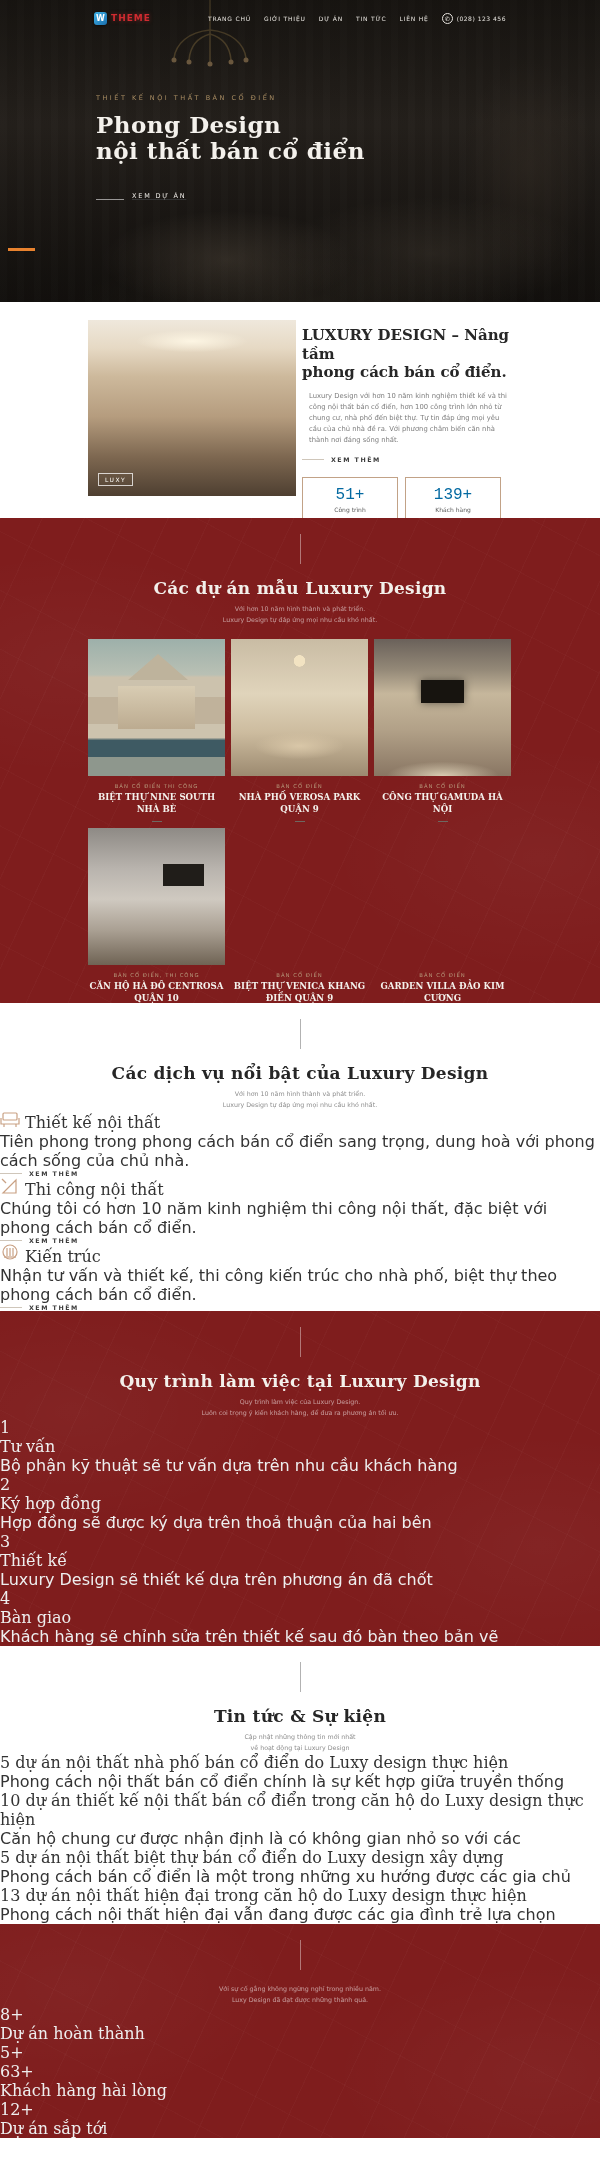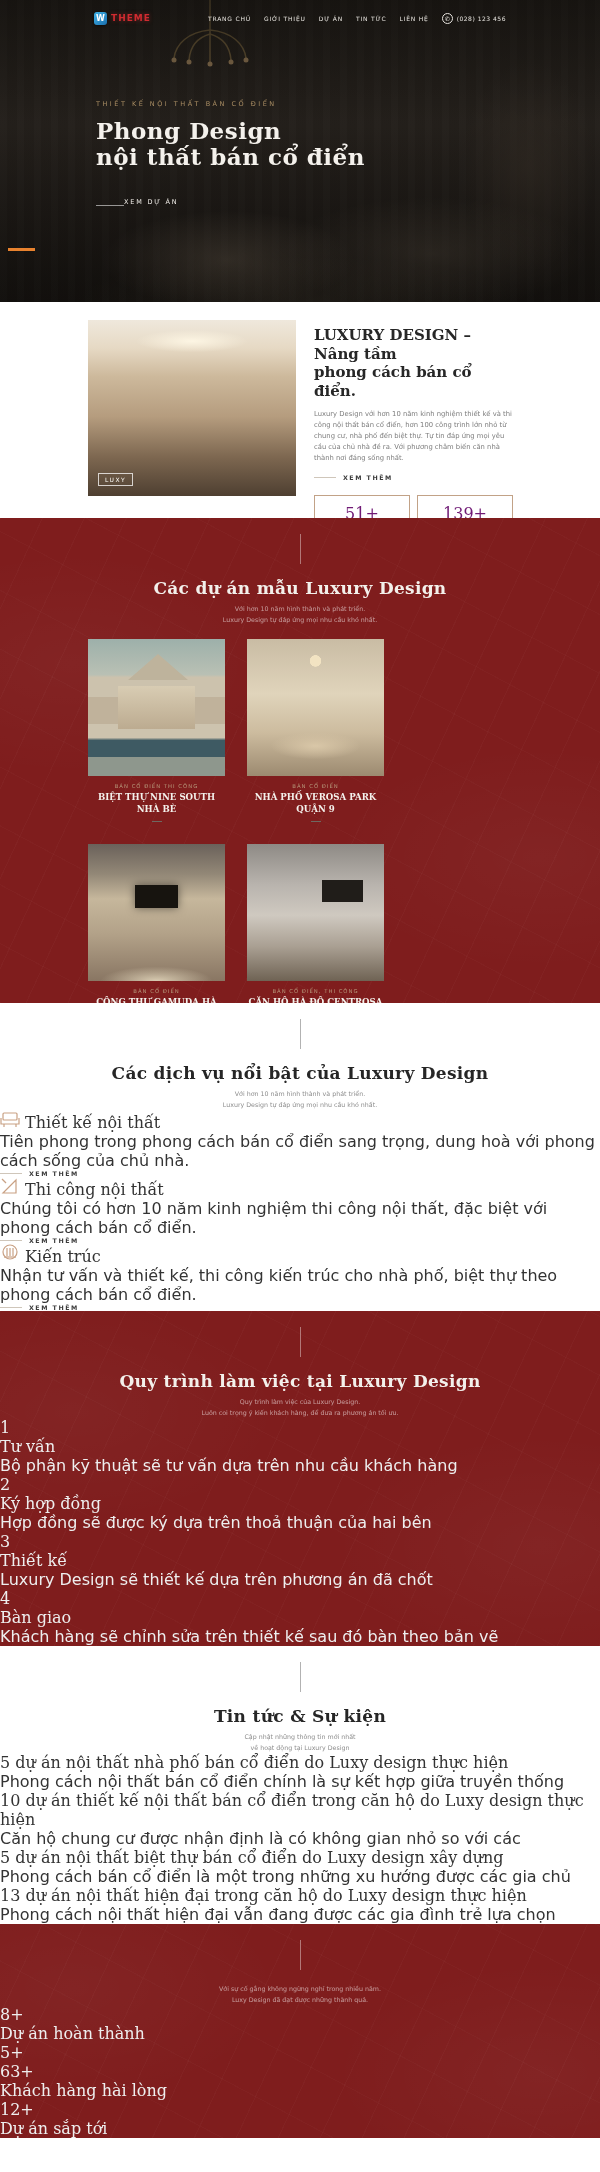--- a/index.html
+++ b/index.html
@@ -25,45 +25,45 @@
   .brand{display:flex;align-items:center;gap:4px;}
   .brand-tile{width:13px;height:13px;border-radius:3px;background:linear-gradient(135deg,#3fb3e8,#1b6fae);color:#fff;font-size:8px;font-weight:bold;display:flex;align-items:center;justify-content:center;box-shadow:0 1px 3px rgba(0,0,0,.5);}
   .brand-name{font-size:9px;font-weight:bold;letter-spacing:1px;color:#cf2b30;text-shadow:0 0 4px rgba(207,43,48,.5);}
   .nav{display:flex;align-items:center;gap:13px;}
   .nav-item{font-size:6px;letter-spacing:.8px;color:#e9e6e1;cursor:pointer;}
   .phone{display:flex;align-items:center;gap:4px;color:#e9e6e1;}
   .phone-ic{width:11px;height:11px;border:1px solid #e9e6e1;border-radius:50%;font-size:6px;display:flex;align-items:center;justify-content:center;}
   .phone-num{font-size:6px;letter-spacing:.5px;}
 
   
-  .hero-content{position:absolute;left:96px;top:100px;z-index:4;}
+  .hero-content{position:absolute;left:96px;top:94px;z-index:4;}
   .hero-tag{font-size:6.5px;letter-spacing:2.5px;color:#a98d63;margin-bottom:10px;}
   .hero-title{font-size:23px;line-height:26px;color:#f4f1ec;font-weight:600;letter-spacing:.5px;}
-  .hero-cta{display:flex;align-items:flex-end;margin-top:28px;cursor:pointer;}
+  .hero-cta{display:flex;align-items:flex-end;gap:8px;margin-top:28px;cursor:pointer;text-decoration:underline;}
   .cta-line{width:28px;height:1px;background:rgba(255,255,255,.55);}
   .cta-text{font-size:6.5px;letter-spacing:1.8px;color:#f0ede8;}
   .slider-dash{position:absolute;left:8px;top:248px;width:27px;height:3px;background:#e8822e;z-index:4;}
 
   
   .about{height:216px;background:#fff;padding-top:18px;}
-  .about-grid{display:flex;gap:18px;}
+  .about-grid{display:flex;gap:6px;}
   .about-img{width:208px;height:176px;position:relative;flex:none;overflow:hidden;
     background:
       radial-gradient(ellipse 80px 16px at 50% 12%, rgba(255,248,230,.9), transparent 70%),
       linear-gradient(180deg,#efe8dc 0%,#e6d9c4 16%,#cdb99c 32%,#b59c7e 55%,#7d6750 78%,#4e3f31 100%);}
   .about-badge{position:absolute;left:10px;bottom:10px;border:1px solid rgba(255,255,255,.75);color:#fdfcf8;font-size:6px;letter-spacing:1.5px;padding:2px 6px;}
   .about-right{flex:1;padding-top:6px;}
   .about-title{font-size:15px;line-height:18.5px;color:#272727;font-weight:700;margin-bottom:9px;}
-  .about-body{font-size:6.8px;line-height:11px;color:#7c7c7c;margin-bottom:10px;}
+  .about-body{font-size:6.8px;line-height:11px;color:#7c7c7c;margin-bottom:10px;margin-left:7px;}
   .more-link{display:flex;align-items:center;gap:7px;cursor:pointer;}
   .more-line{width:22px;height:1px;background:#cfc6ba;}
   .more-text{font-size:6.3px;letter-spacing:1.5px;color:#3c3c3c;font-weight:bold;}
   .about-stats{display:flex;gap:7px;margin-top:14px;}
   .stat-box{width:96px;height:46px;border:1px solid #c2a287;display:flex;flex-direction:column;align-items:center;justify-content:center;}
-  .stat-val{font-size:16px;color:#701a75;line-height:17px;}
+  .stat-val{font-size:16px;color:#0369a1;line-height:17px;font-family:Liberation Mono, monospace;}
   .stat-lab{font-size:6px;color:#5a5a5a;margin-top:2px;}
 
   
   .dark{position:relative;background-color:#7f1d1d;color:#eee;overflow:hidden;}
   .dark::before{content:"";position:absolute;inset:0;pointer-events:none;
     background:
       repeating-linear-gradient(115deg, rgba(255,255,255,.022) 0 1px, transparent 1px 38px),
       repeating-linear-gradient(28deg, rgba(255,255,255,.018) 0 1px, transparent 1px 52px),
       radial-gradient(ellipse 300px 160px at 12% 30%, rgba(255,255,255,.03), transparent 70%),
       radial-gradient(ellipse 300px 160px at 90% 70%, rgba(255,255,255,.03), transparent 70%);}
@@ -71,21 +71,21 @@
   .sec-head{text-align:center;padding-top:16px;}
   .vline{width:1px;height:30px;margin:0 auto 14px;background:rgba(255,255,255,.4);}
   .vline.on-white{background:rgba(0,0,0,.3);}
   .sec-title{font-size:17px;font-weight:700;letter-spacing:.3px;color:#f3f0eb;}
   .sec-title.on-white{color:#262626;}
   .sec-sub{font-size:6.3px;line-height:10.5px;margin-top:6px;color:rgba(255,255,255,.55);}
   .sec-sub.on-white{color:#8d8d8d;}
 
   
   .projects{height:485px;}
-  .p-grid{display:flex;flex-wrap:wrap;gap:22px;width:424px;margin:14px auto 0;}
+  .p-grid{display:flex;flex-wrap:wrap;gap:6px;width:424px;margin:14px auto 0;}
   .p-card{width:137px;cursor:pointer;}
   .p-img{width:137px;height:137px;position:relative;overflow:hidden;}
   .p-meta{text-align:center;padding-top:7px;}
   .p-cat{font-size:5.3px;letter-spacing:1px;color:#b7987b;}
   .p-title{font-size:8.6px;line-height:11.5px;color:#f4f1ec;font-weight:700;margin-top:3px;}
   .p-dash{width:10px;height:1px;background:#6e6861;margin:6px auto 0;}
   .p1{background:linear-gradient(180deg,#9db0aa 0%,#b9c0b4 26%,#ccc2ad 28% 42%,#c0b29b 42% 62%,#cdc3ae 62% 72%,#3e5a63 74% 86%,#8e978d 86%);}
   .p1::before{content:"";position:absolute;left:29%;top:11%;border-left:30px solid transparent;border-right:30px solid transparent;border-bottom:26px solid #c8bca4;filter:brightness(.95);}
   .p1::after{content:"";position:absolute;left:22%;top:34%;width:56%;height:32%;background:linear-gradient(180deg,#d8ccb3,#bcab90);}
   .p2{background:radial-gradient(circle 10px at 50% 16%, #f2e3c2 0 55%, transparent 60%),radial-gradient(ellipse 60px 18px at 50% 78%, #d9c7a8, transparent 75%),linear-gradient(180deg,#c9bca4 0%,#e0d4bb 40%,#cdbc9f 68%,#9c8a70 100%);}

